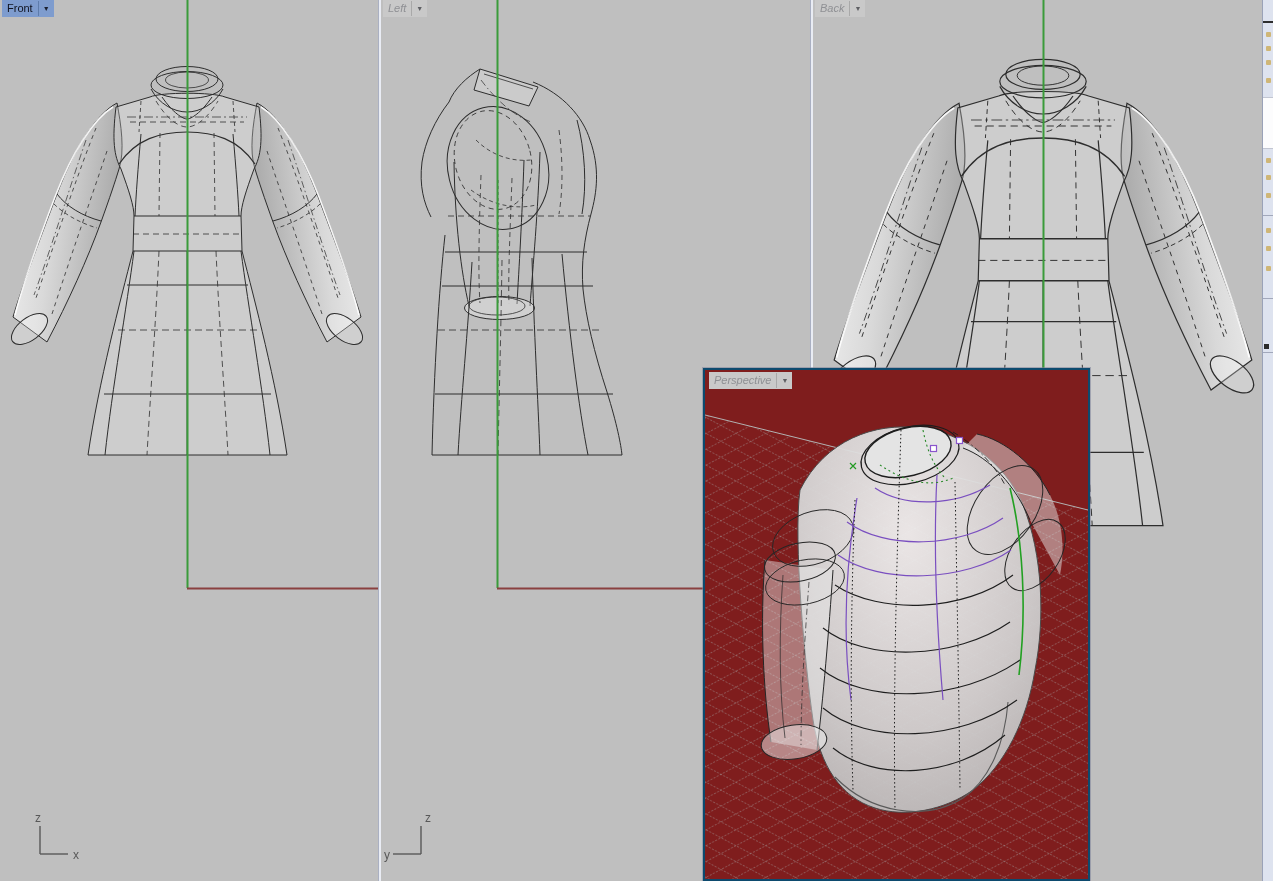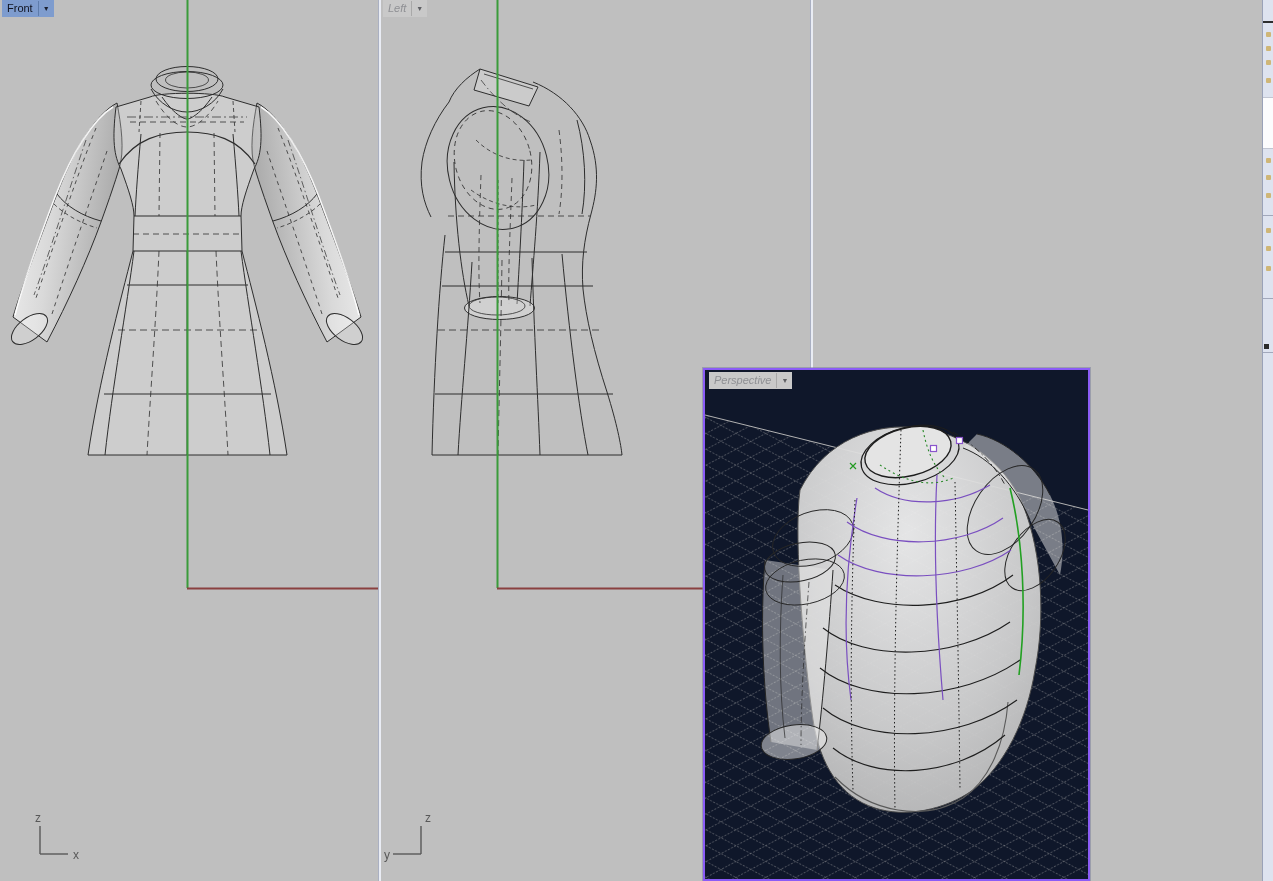--- a/index.html
+++ b/index.html
@@ -16,21 +16,21 @@
   .vp-chip .sep{width:1px;height:15px;}
   .vp-chip .arr{font-size:7px;padding:0 4px;}
   .vp-chip.active{background:#7e9cce;color:#10131f;}
   .vp-chip.active .sep{background:#5e7cab;}
   .vp-chip.active .arr{color:#1b2030;}
   .vp-chip.inactive{background:#c9c9c9;color:#8f9094;font-style:italic;}
   .vp-chip.inactive .sep{background:#a9a9a9;}
   .vp-chip.inactive .arr{color:#5f6064;}
   
   .float-window{position:absolute;left:703px;top:368px;width:387px;height:513px;
-                background:#0f172a;border:2px solid #8b5cf6;box-sizing:border-box;
+                background:#7f1d1d;border:2px solid #0c4a6e;box-sizing:border-box;
                 box-shadow:0 0 0 1px rgba(125,132,155,.55);z-index:10;overflow:hidden;}
   .float-window .vp-chip{left:4px;top:2px;}
   .float-window svg{position:absolute;left:0;top:0;}
   
   .gnomon{position:absolute;z-index:4;}
   
   .side-sliver{position:absolute;left:1262px;top:0;width:11px;height:881px;
                background:#dee3ef;border-left:1px solid #9aa2b8;box-sizing:border-box;z-index:3;}
   .side-sliver .dark-line{position:absolute;left:0;width:100%;height:2px;background:#2e2e2e;}
   .side-sliver .white-box{position:absolute;left:0;width:100%;background:#fcfcfd;
@@ -186,20 +186,35 @@
     <svg class="gnomon" style="left:2px;top:810px;" width="76" height="54">
       <line x1="38" y1="16" x2="38" y2="44" stroke="#585858" stroke-width="1.4"></line>
       <line x1="38" y1="44" x2="10" y2="44" stroke="#585858" stroke-width="1.4"></line>
       <text x="42" y="12" font-size="12" fill="#585858">z</text>
       <text x="1" y="49" font-size="12" fill="#585858">y</text>
     </svg>
   </div>
 
   <div class="vp-divider" style="left:810px;"></div>
 
+  <div class="vp" style="left:813px;width:449px;">
+    <svg width="449" height="881" viewBox="0 0 449 881">
+      <g>
+        <use href="#garment-front-geo" transform="translate(5.6,-20.4) scale(1.2)"></use>
+      </g>
+      <line x1="230.5" y1="0" x2="230.5" y2="588" stroke="#3a9b3a" stroke-width="2"></line>
+      <line x1="230" y1="588.5" x2="0" y2="588.5" stroke="#8a4040" stroke-width="2"></line>
+    </svg>
+
+    <div class="vp-chip inactive">
+      <span class="lbl">Back</span>
+      <span class="sep"></span>
+      <span class="arr">▼</span>
+    </div>
+  </div>
 
   <div class="float-window">
     <svg width="383" height="509" viewBox="0 0 383 509">
       <defs>
         <pattern id="gridA" width="14" height="14" patternUnits="userSpaceOnUse" patternTransform="rotate(62)">
           <line x1="0" y1="0" x2="0" y2="14" stroke="#a8a8a8" stroke-width="1" stroke-dasharray="2 1.5"></line>
         </pattern>
         <pattern id="gridB" width="14" height="14" patternUnits="userSpaceOnUse" patternTransform="rotate(-62)">
           <line x1="0" y1="0" x2="0" y2="14" stroke="#a8a8a8" stroke-width="1" stroke-dasharray="2 1.5"></line>
         </pattern>

